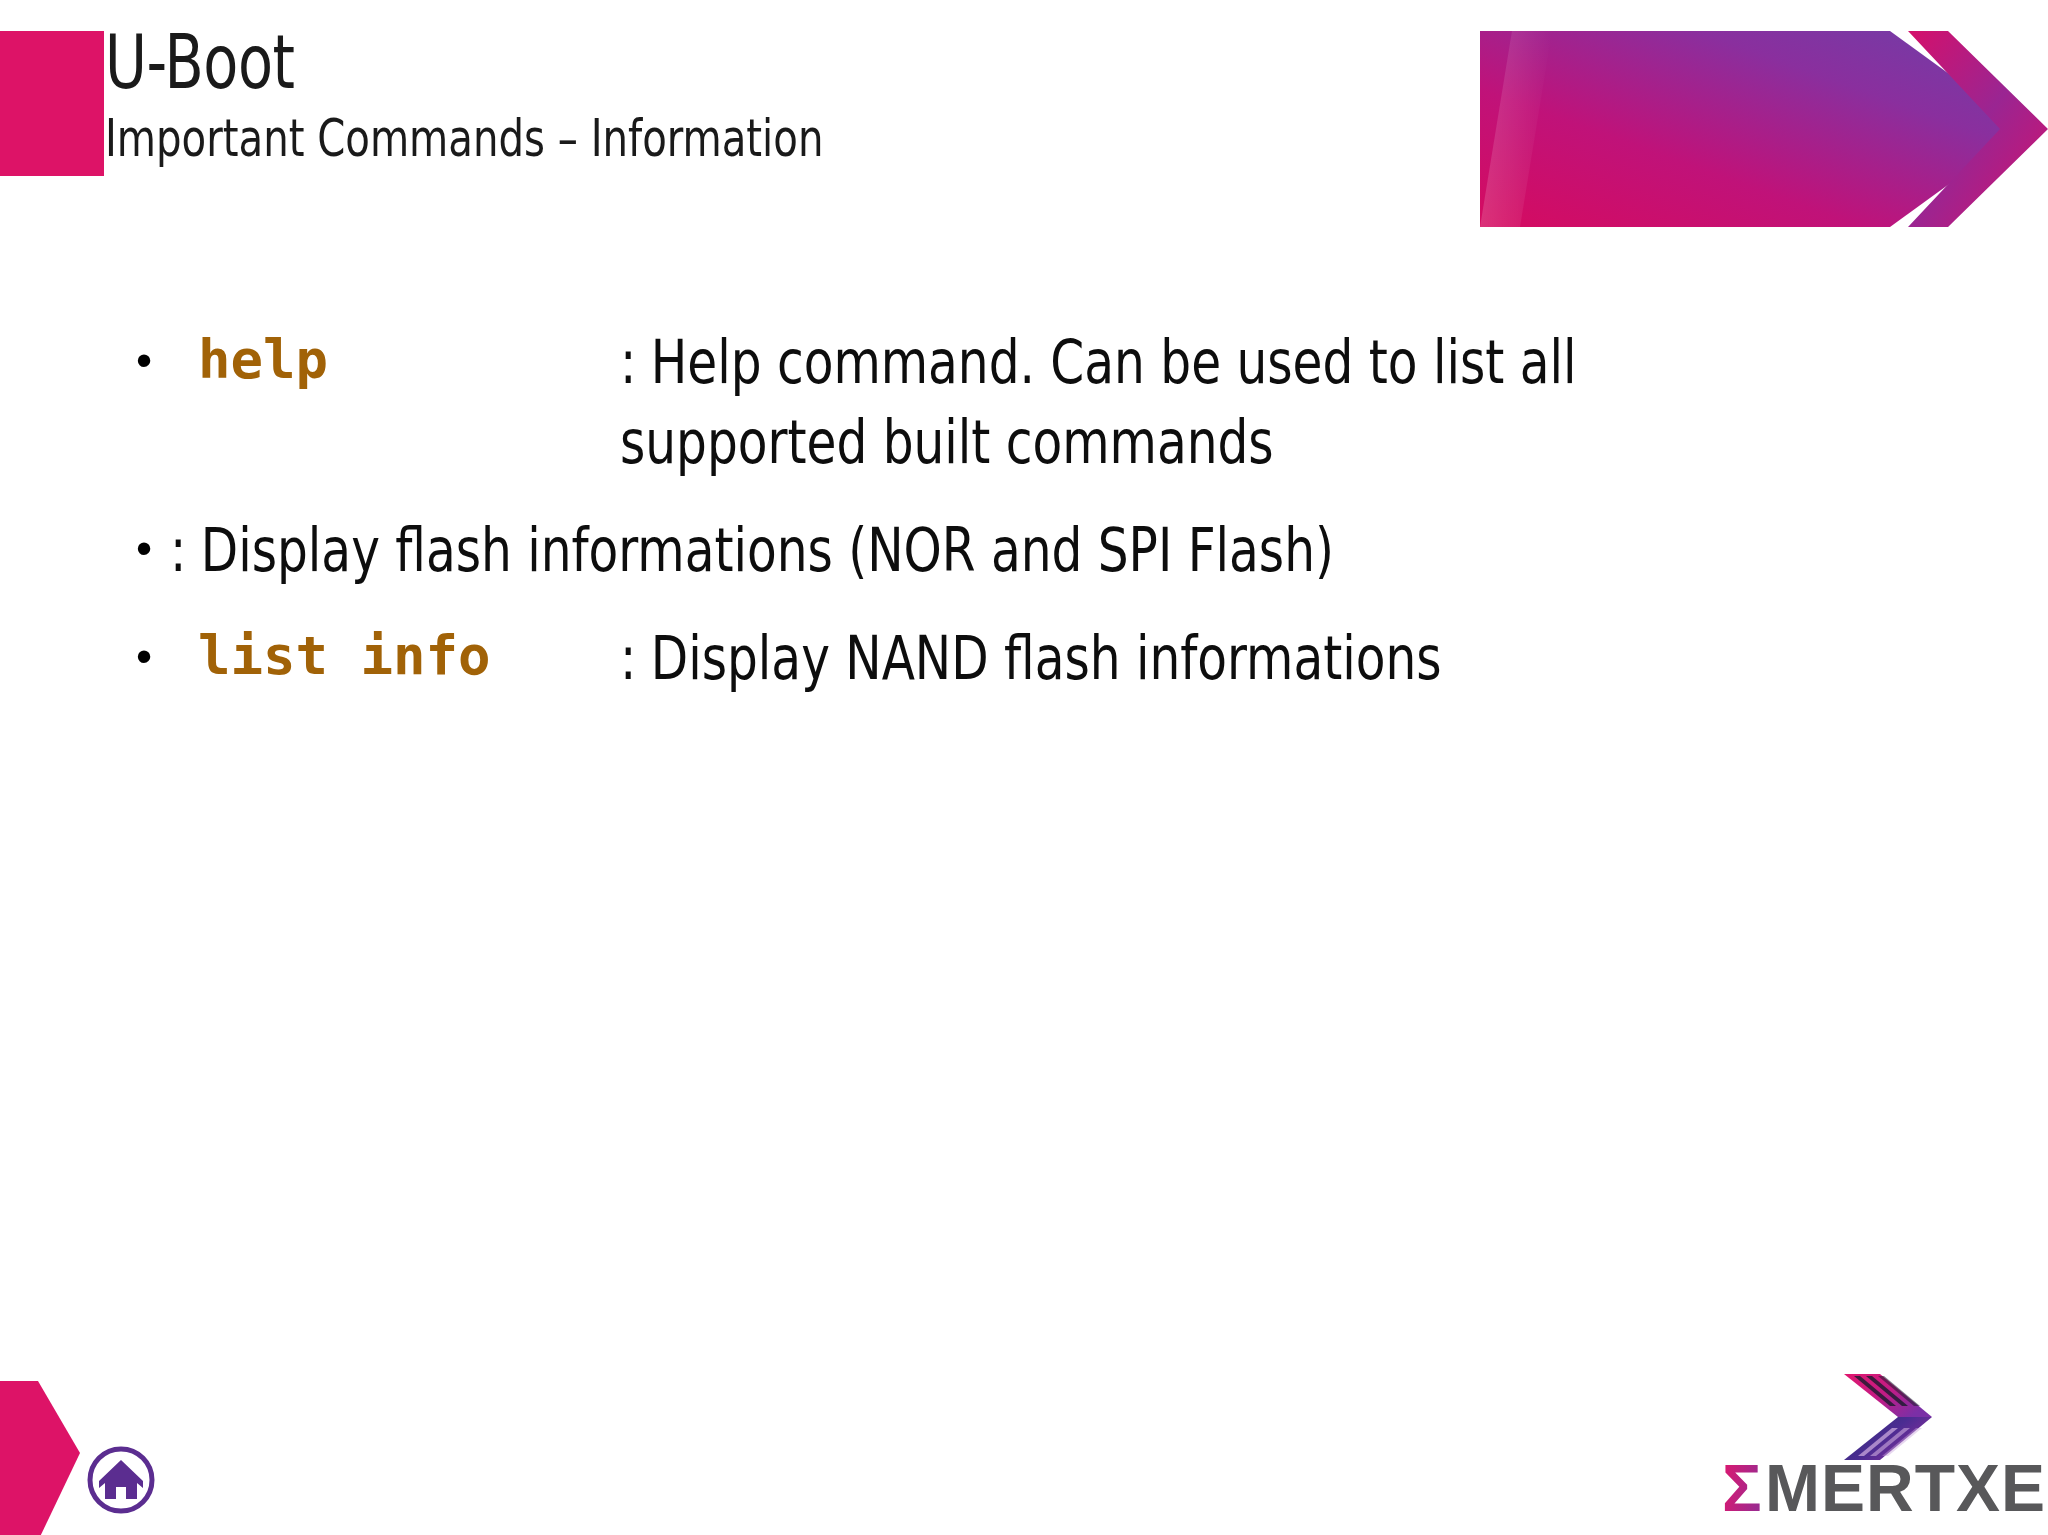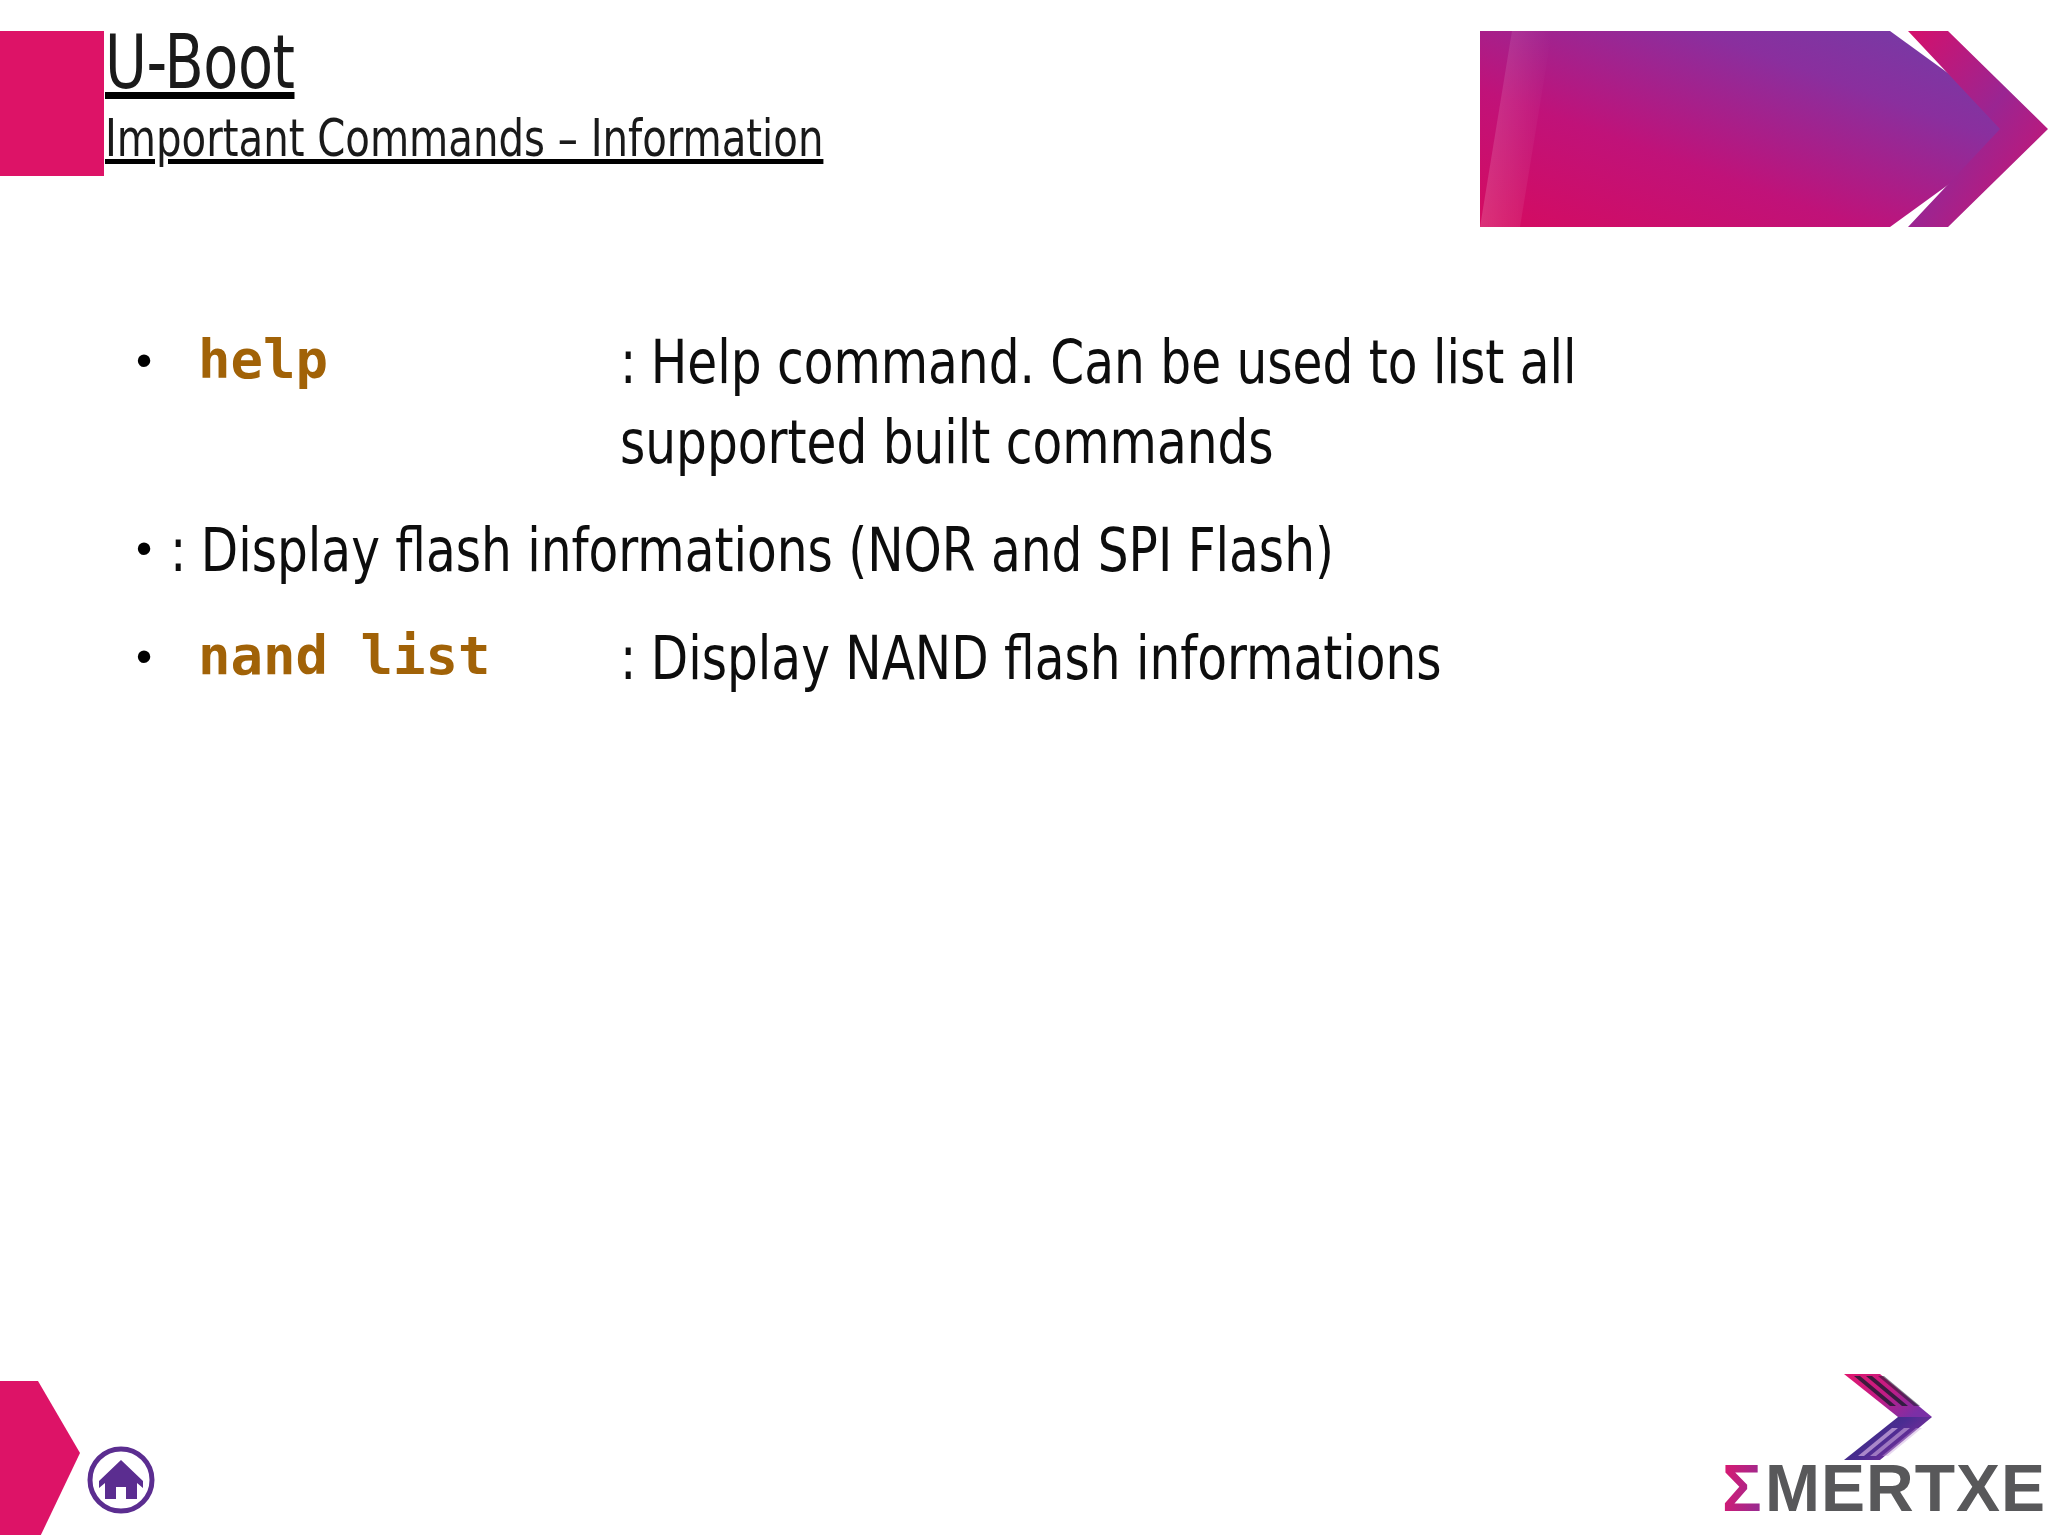--- a/index.html
+++ b/index.html
@@ -30,21 +30,20 @@
     width: 104px;
     height: 145px;
     background: #DD1367;
   }
 
   .header-text {
     position: absolute;
     left: 105px;
     top: 22px;
     width: 1330px;
-    text-decoration: underline;
   }
 
   .slide-title {
     font-family: "DejaVu Sans Condensed", "Liberation Sans Narrow", "Liberation Sans", sans-serif;
     font-size: 74px;
     line-height: 80px;
     color: #1a1a1a;
     font-weight: 400;
     letter-spacing: -0.5px;
     white-space: nowrap;
@@ -211,21 +210,21 @@
 
     <div class="bullet-row">
       <span class="bullet-dot">•</span>
       <span class="desc">
         <span class="desc-colon">:</span><span>Display flash informations (NOR and SPI Flash)</span>
       </span>
     </div>
 
     <div class="bullet-row">
       <span class="bullet-dot">•</span>
-      <span class="cmd">nand list</span>
+      <span class="cmd">list info</span>
       <span class="desc">
         <span class="desc-colon">:</span><span>Display NAND flash informations</span>
       </span>
     </div>
 
   </div>
 
   <div class="footer-arrow">
     <svg viewBox="0 0 80 160" xmlns="http://www.w3.org/2000/svg" aria-hidden="true">
       <path d="M0,0 L38,0 L80,72 L38,160 L0,160 Z" fill="#DD1367"></path>

